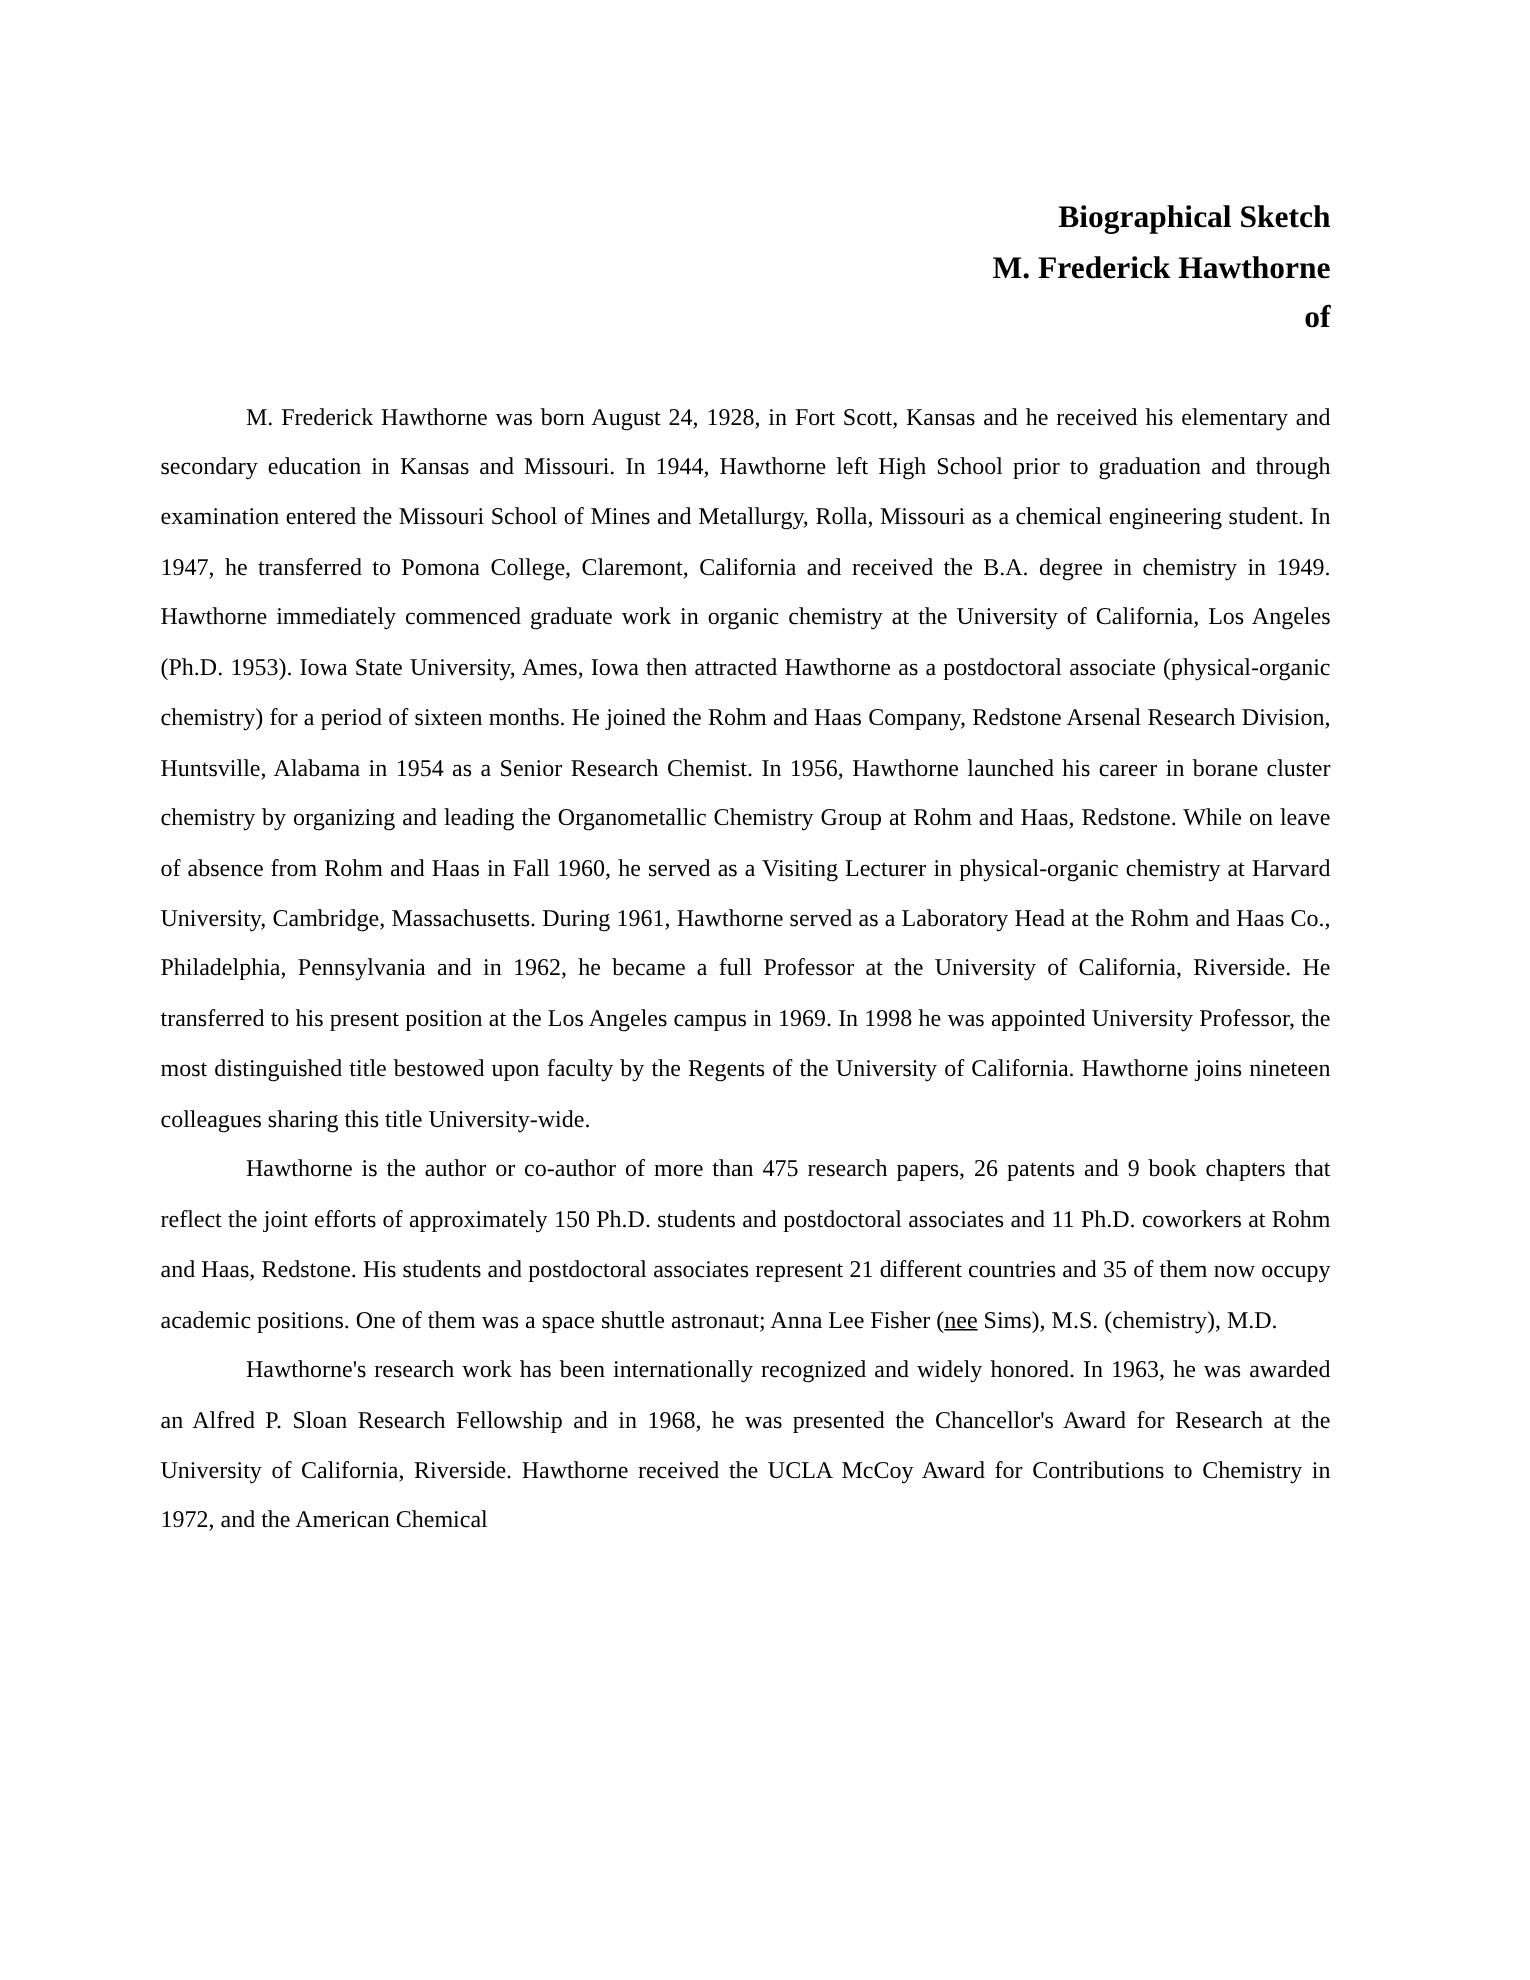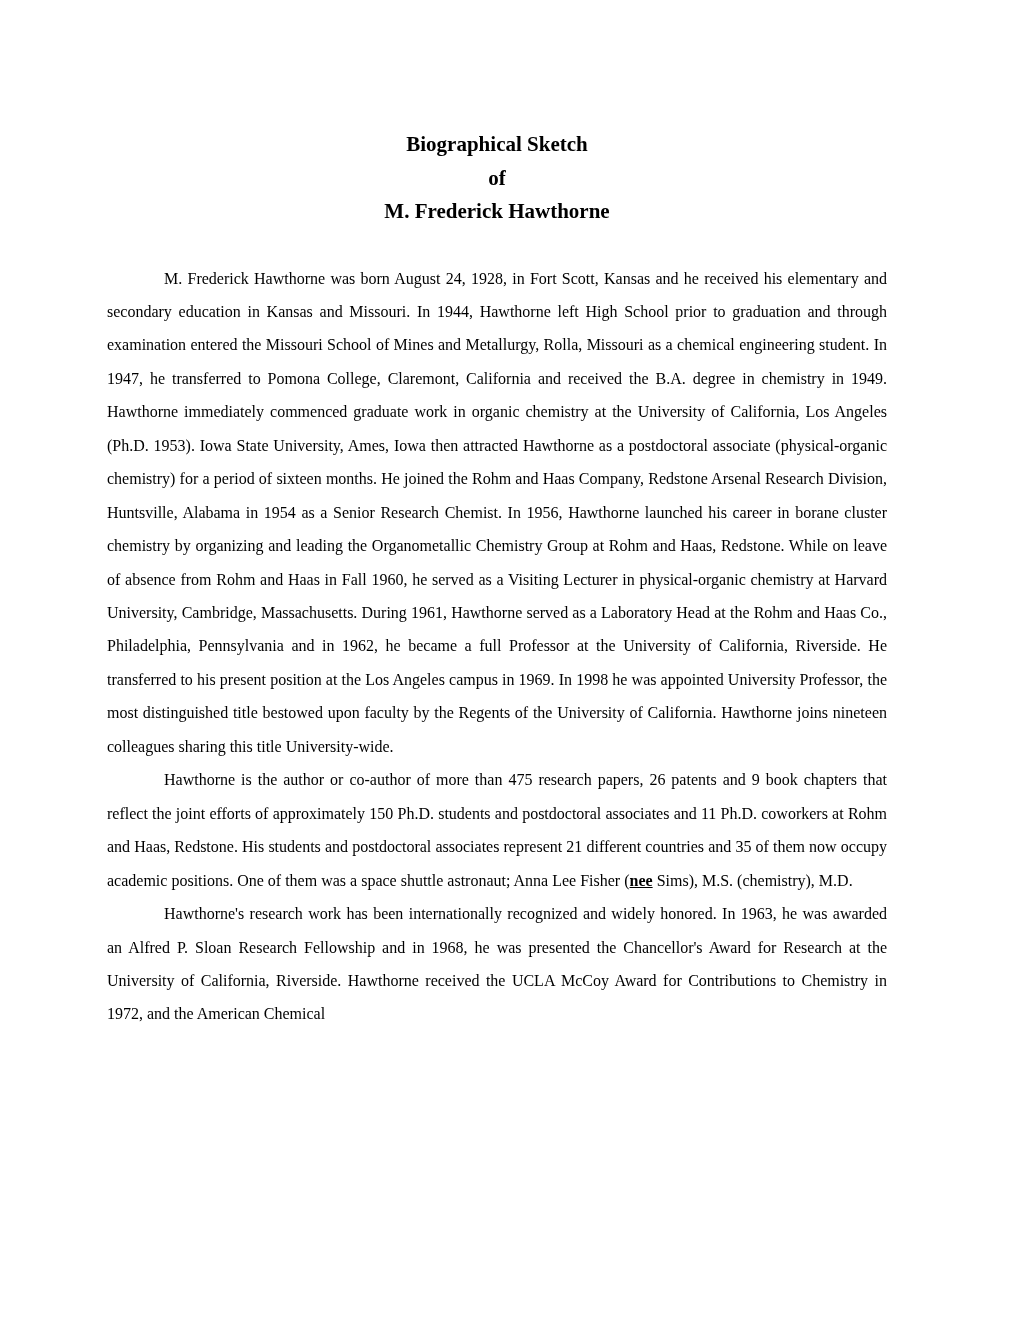--- a/index.html
+++ b/index.html
@@ -14,50 +14,49 @@
     font-family: "Liberation Serif", "DejaVu Serif", serif;
     color: #000000;
   }
   .page {
     position: absolute;
     left: 107px;
     top: 128px;
     width: 780px;
   }
   .doc-title {
-    text-align: center;
+    text-align: right;
     font-weight: bold;
     font-size: 21px;
     line-height: 33.5px;
     margin: 0 0 33px 0;
   }
   .doc-title .title-line {
     display: block;
   }
   .body-text p {
     margin: 0;
     font-size: 16px;
     line-height: 33.45px;
     text-align: justify;
     text-indent: 57px;
   }
   .u {
     text-decoration: underline;
-    font-weight: bold;
   }
 </style>
 </head>
 <body>
 
 <div class="page">
 
   <h1 class="doc-title">
     <span class="title-line">Biographical Sketch</span>
+    <span class="title-line">M. Frederick Hawthorne</span>
     <span class="title-line">of</span>
-    <span class="title-line">M. Frederick Hawthorne</span>
   </h1>
 
   <div class="body-text">
 
     <p><span>M. Frederick Hawthorne was born August 24, 1928, in Fort Scott, Kansas and he received his elementary and secondary education in Kansas and Missouri.  In 1944, Hawthorne left High School prior to graduation and through examination entered the Missouri School of Mines and Metallurgy, Rolla, Missouri as a chemical engineering student.   In 1947, he transferred to Pomona College, Claremont, California and received the B.A. degree in chemistry in 1949.   Hawthorne immediately commenced graduate work in organic chemistry at the University of California, Los Angeles (Ph.D. 1953).  Iowa State University, Ames, Iowa then attracted Hawthorne as a postdoctoral associate (physical-organic chemistry) for a period of sixteen months.  He joined the Rohm and Haas Company, Redstone Arsenal Research Division, Huntsville, Alabama in 1954 as a Senior Research Chemist.  In 1956, Hawthorne launched his career in borane cluster chemistry by organizing and leading the Organometallic Chemistry Group at Rohm and Haas, Redstone.  While on leave of absence from Rohm and Haas in Fall 1960, he served as a Visiting Lecturer in physical-organic chemistry at Harvard University, Cambridge, Massachusetts.  During 1961, Hawthorne served as a Laboratory Head at the Rohm and Haas Co., Philadelphia, Pennsylvania and in 1962, he became a full Professor at the University of California, Riverside.  He transferred to his present position at the Los Angeles campus in 1969.  In 1998 he was appointed University Professor, the most distinguished title bestowed upon faculty by the Regents of the University of California.  Hawthorne joins nineteen colleagues sharing this title University-wide.</span></p>
 
     <p><span>Hawthorne is the author or co-author of more than 475 research papers, 26 patents and 9 book chapters that reflect the joint efforts of approximately 150 Ph.D. students and postdoctoral associates and 11 Ph.D. coworkers at Rohm and Haas, Redstone.  His students and postdoctoral associates represent 21 different countries and 35 of them now occupy academic positions.  One of them was a space shuttle astronaut; Anna Lee Fisher (</span><span class="u">nee</span><span> Sims), M.S. (chemistry), M.D.</span></p>
 
     <p><span>Hawthorne's research work has been internationally recognized and widely honored.  In 1963, he was awarded an Alfred P. Sloan Research Fellowship and in 1968, he was presented the Chancellor's Award for Research at the University of California, Riverside.  Hawthorne received the UCLA McCoy Award for Contributions to Chemistry in 1972, and the American Chemical</span></p>
 

